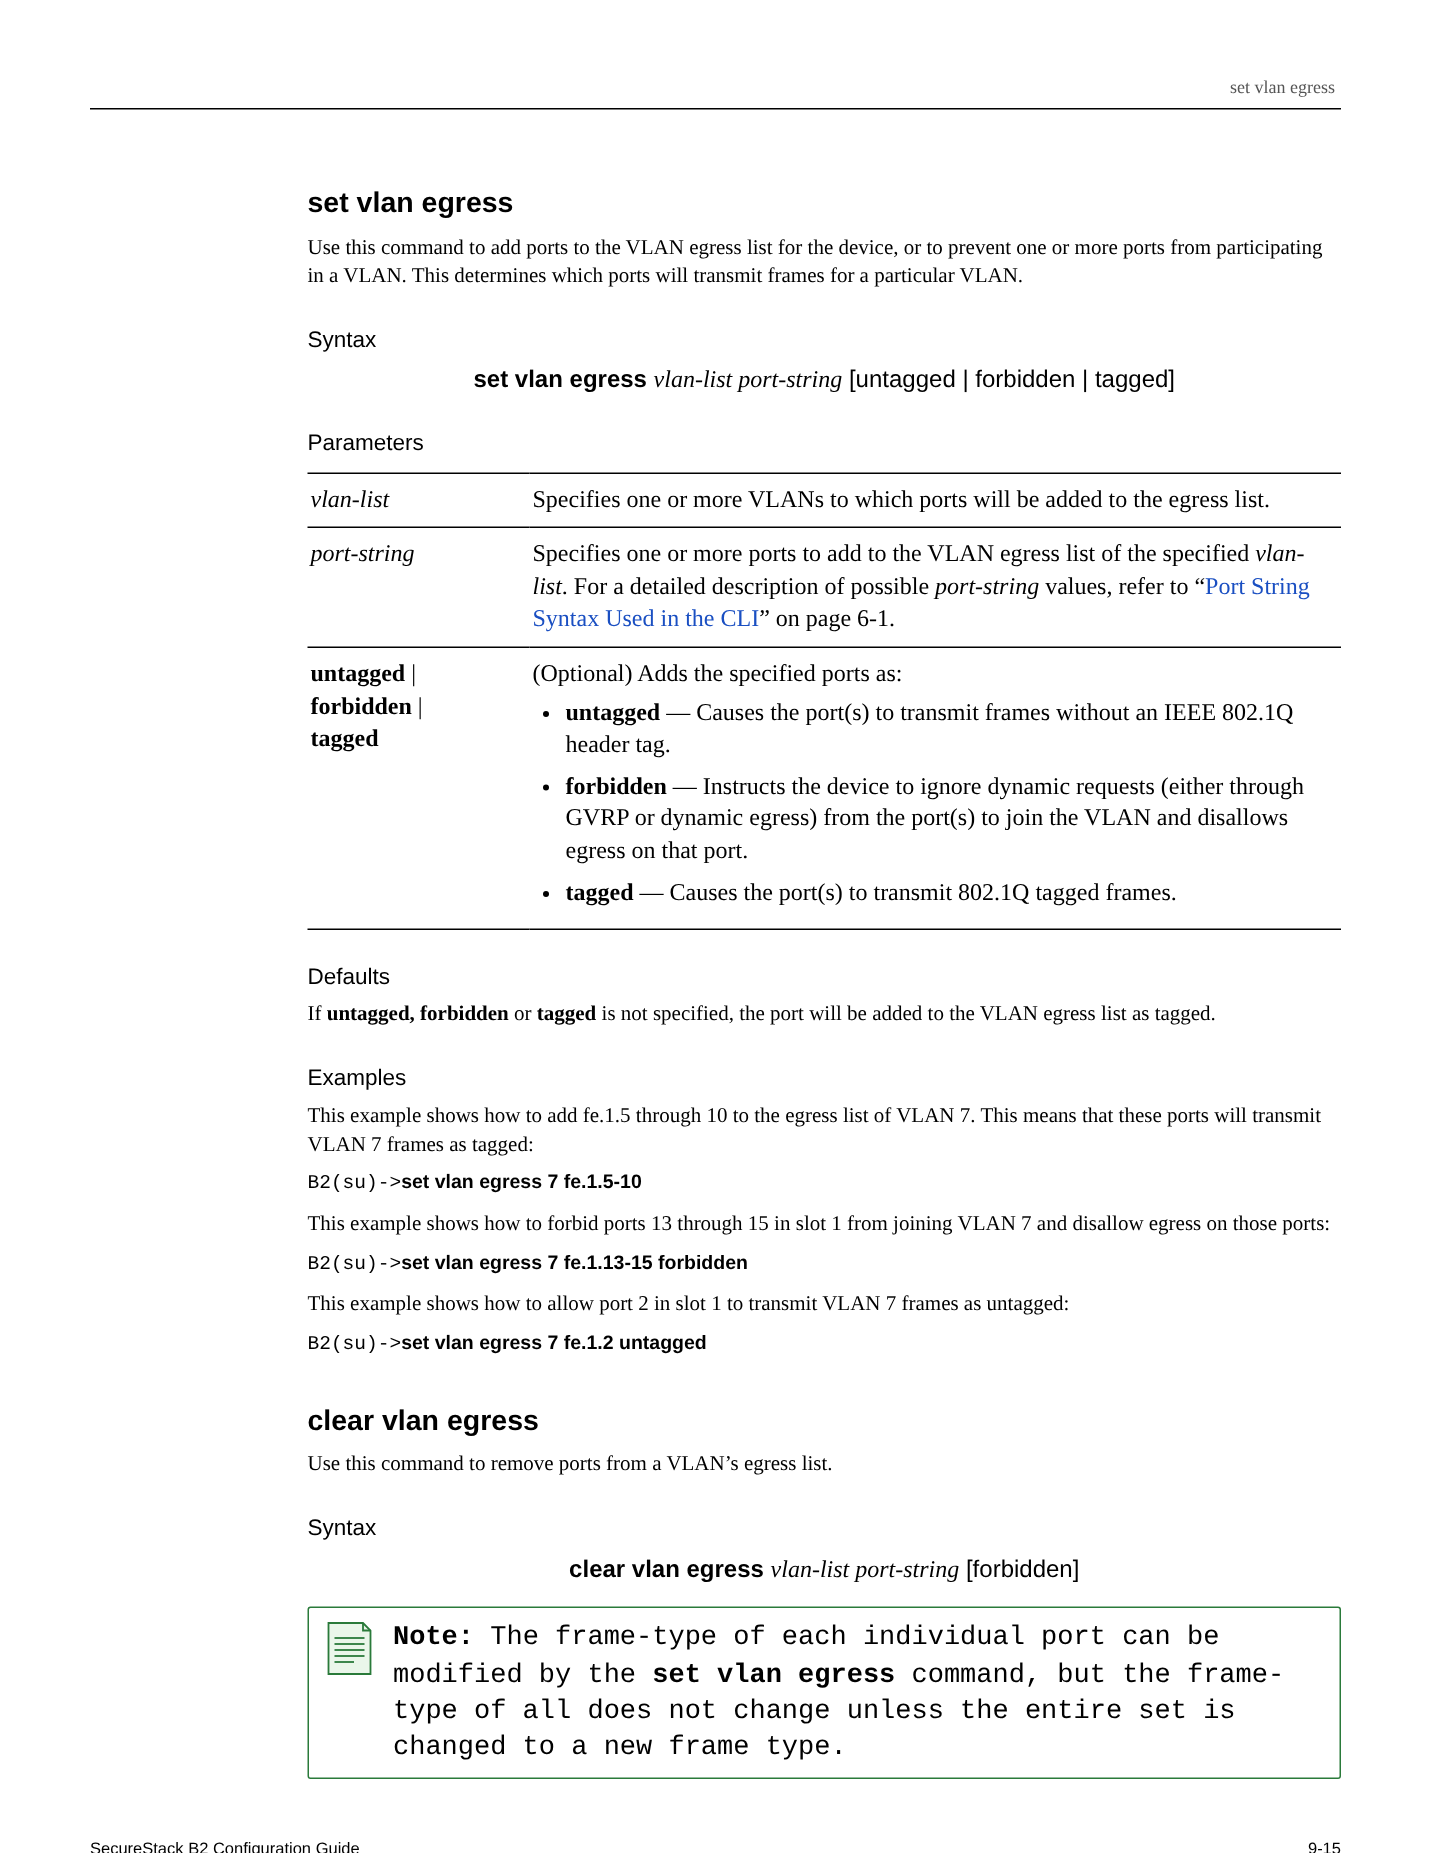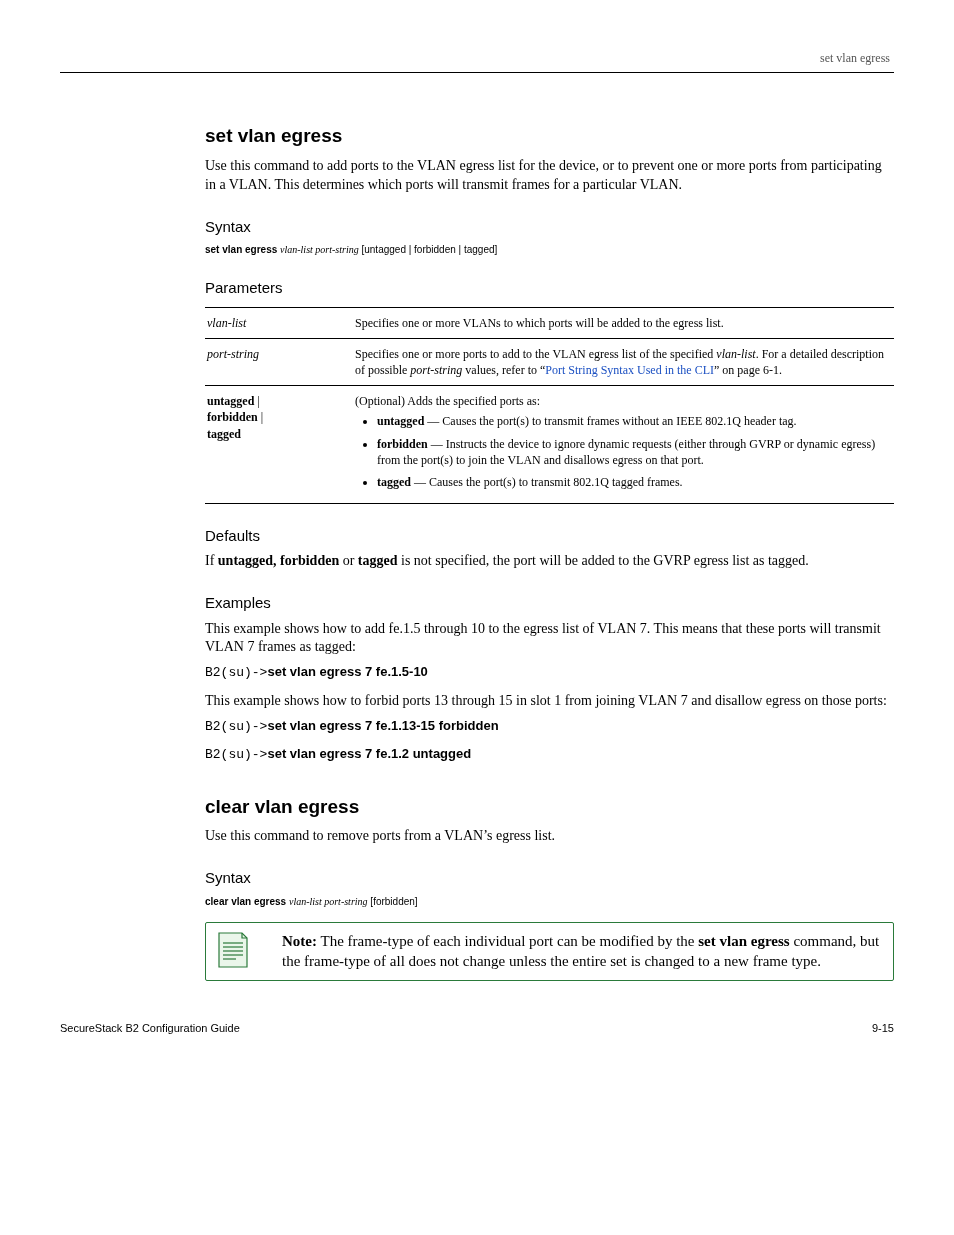--- a/index.html
+++ b/index.html
@@ -34,36 +34,37 @@
   }
   h3.sub {
     font-family: Arial, Helvetica, sans-serif;
     font-weight: normal;
     font-size: 15px;
     margin: 22px 0 6px 0;
   }
   p { margin: 6px 0; }
   .syntax-line {
     font-family: Arial, Helvetica, sans-serif;
-    font-size: 10px;
+    font-size: 16px;
     margin: 6px 0 4px 0;
+    text-align: center;
   }
   .syntax-line b, .kw { font-weight: bold; }
   .arg { font-style: italic; font-family: "Book Antiqua", Palatino, serif; }
   table.params {
     border-collapse: collapse;
     width: 100%;
     margin-top: 8px;
   }
   table.params td {
     border-top: 1px solid #000;
     border-bottom: 1px solid #000;
     padding: 7px 6px 7px 2px;
     vertical-align: top;
-    font-size: 12px;
+    font-size: 16px;
   }
   table.params td.left {
     width: 140px;
     font-family: "Book Antiqua", Palatino, serif;
   }
   table.params ul {
     margin: 4px 0 0 0;
     padding-left: 22px;
   }
   table.params li { margin-bottom: 6px; }
@@ -139,36 +140,37 @@
           <li><b>forbidden</b><span> — Instructs the device to ignore dynamic requests (either through GVRP or dynamic egress) from the port(s) to join the VLAN and disallows egress on that port.</span></li>
           <li><b>tagged</b><span> — Causes the port(s) to transmit 802.1Q tagged frames.</span></li>
         </ul>
       </td>
     </tr>
   </tbody>
     </table>
 
   <h3 class="sub">Defaults</h3>
   <p>
-    <span>If </span><b>untagged, forbidden</b><span> or </span><b>tagged</b><span> is not specified, the port will be added to the GVRP egress list as tagged.</span>
+    <span>If </span><b>untagged, forbidden</b><span> or </span><b>tagged</b><span> is not specified, the port will be added to the VLAN egress list as tagged.</span>
   </p>
 
 
   <h3 class="sub">Examples</h3>
 
   <p>This example shows how to add fe.1.5 through 10 to the egress list of VLAN 7. This means that these ports will transmit VLAN 7 frames as tagged:</p>
   <div class="cli">
     <span class="prompt">B2(su)-&gt;</span><span class="bold">set vlan egress 7 fe.1.5-10</span>
   </div>
 
   <p>This example shows how to forbid ports 13 through 15 in slot 1 from joining VLAN 7 and disallow egress on those ports:</p>
   <div class="cli">
     <span class="prompt">B2(su)-&gt;</span><span class="bold">set vlan egress 7 fe.1.13-15 forbidden</span>
   </div>
 
+  <p>This example shows how to allow port 2 in slot 1 to transmit VLAN 7 frames as untagged:</p>
   <div class="cli">
     <span class="prompt">B2(su)-&gt;</span><span class="bold">set vlan egress 7 fe.1.2 untagged</span>
   </div>
 
   <h2 class="cmd">clear vlan egress</h2>
   <p>Use this command to remove ports from a VLAN’s egress list.</p>
 
   <h3 class="sub">Syntax</h3>
   <div class="syntax-line">
     <b>clear vlan egress</b>
@@ -181,21 +183,21 @@
       <svg width="34" height="38" viewBox="0 0 34 38">
         <path d="M3 2 L26 2 L31 7 L31 36 L3 36 Z" fill="#eaf6ea" stroke="#2a7a3a" stroke-width="1.2"></path>
         <path d="M26 2 L26 7 L31 7" fill="none" stroke="#2a7a3a" stroke-width="1.2"></path>
         <line x1="7" y1="12" x2="27" y2="12" stroke="#2a7a3a" stroke-width="1.2"></line>
         <line x1="7" y1="16" x2="27" y2="16" stroke="#2a7a3a" stroke-width="1.2"></line>
         <line x1="7" y1="20" x2="27" y2="20" stroke="#2a7a3a" stroke-width="1.2"></line>
         <line x1="7" y1="24" x2="27" y2="24" stroke="#2a7a3a" stroke-width="1.2"></line>
         <line x1="7" y1="28" x2="20" y2="28" stroke="#2a7a3a" stroke-width="1.2"></line>
       </svg>
     </div>
-    <div style="font-family:Liberation Serif, serif; font-size:15px;margin-left:20px;">
+    <div style="font-family:Liberation Mono, monospace; font-size:18px;">
       <b>Note:</b><span> The frame-type of each individual port can be modified by the </span><b>set vlan egress</b><span> command, but the frame-type of all does not change unless the entire set is changed to a new frame type.</span>
     </div>
   </div>
 
 </div>
 
 <div class="footer" style="display:flex;justify-content:space-between;margin-left:0;">
   <span>SecureStack B2 Configuration Guide</span>
   <span>9-15</span>
 </div>

